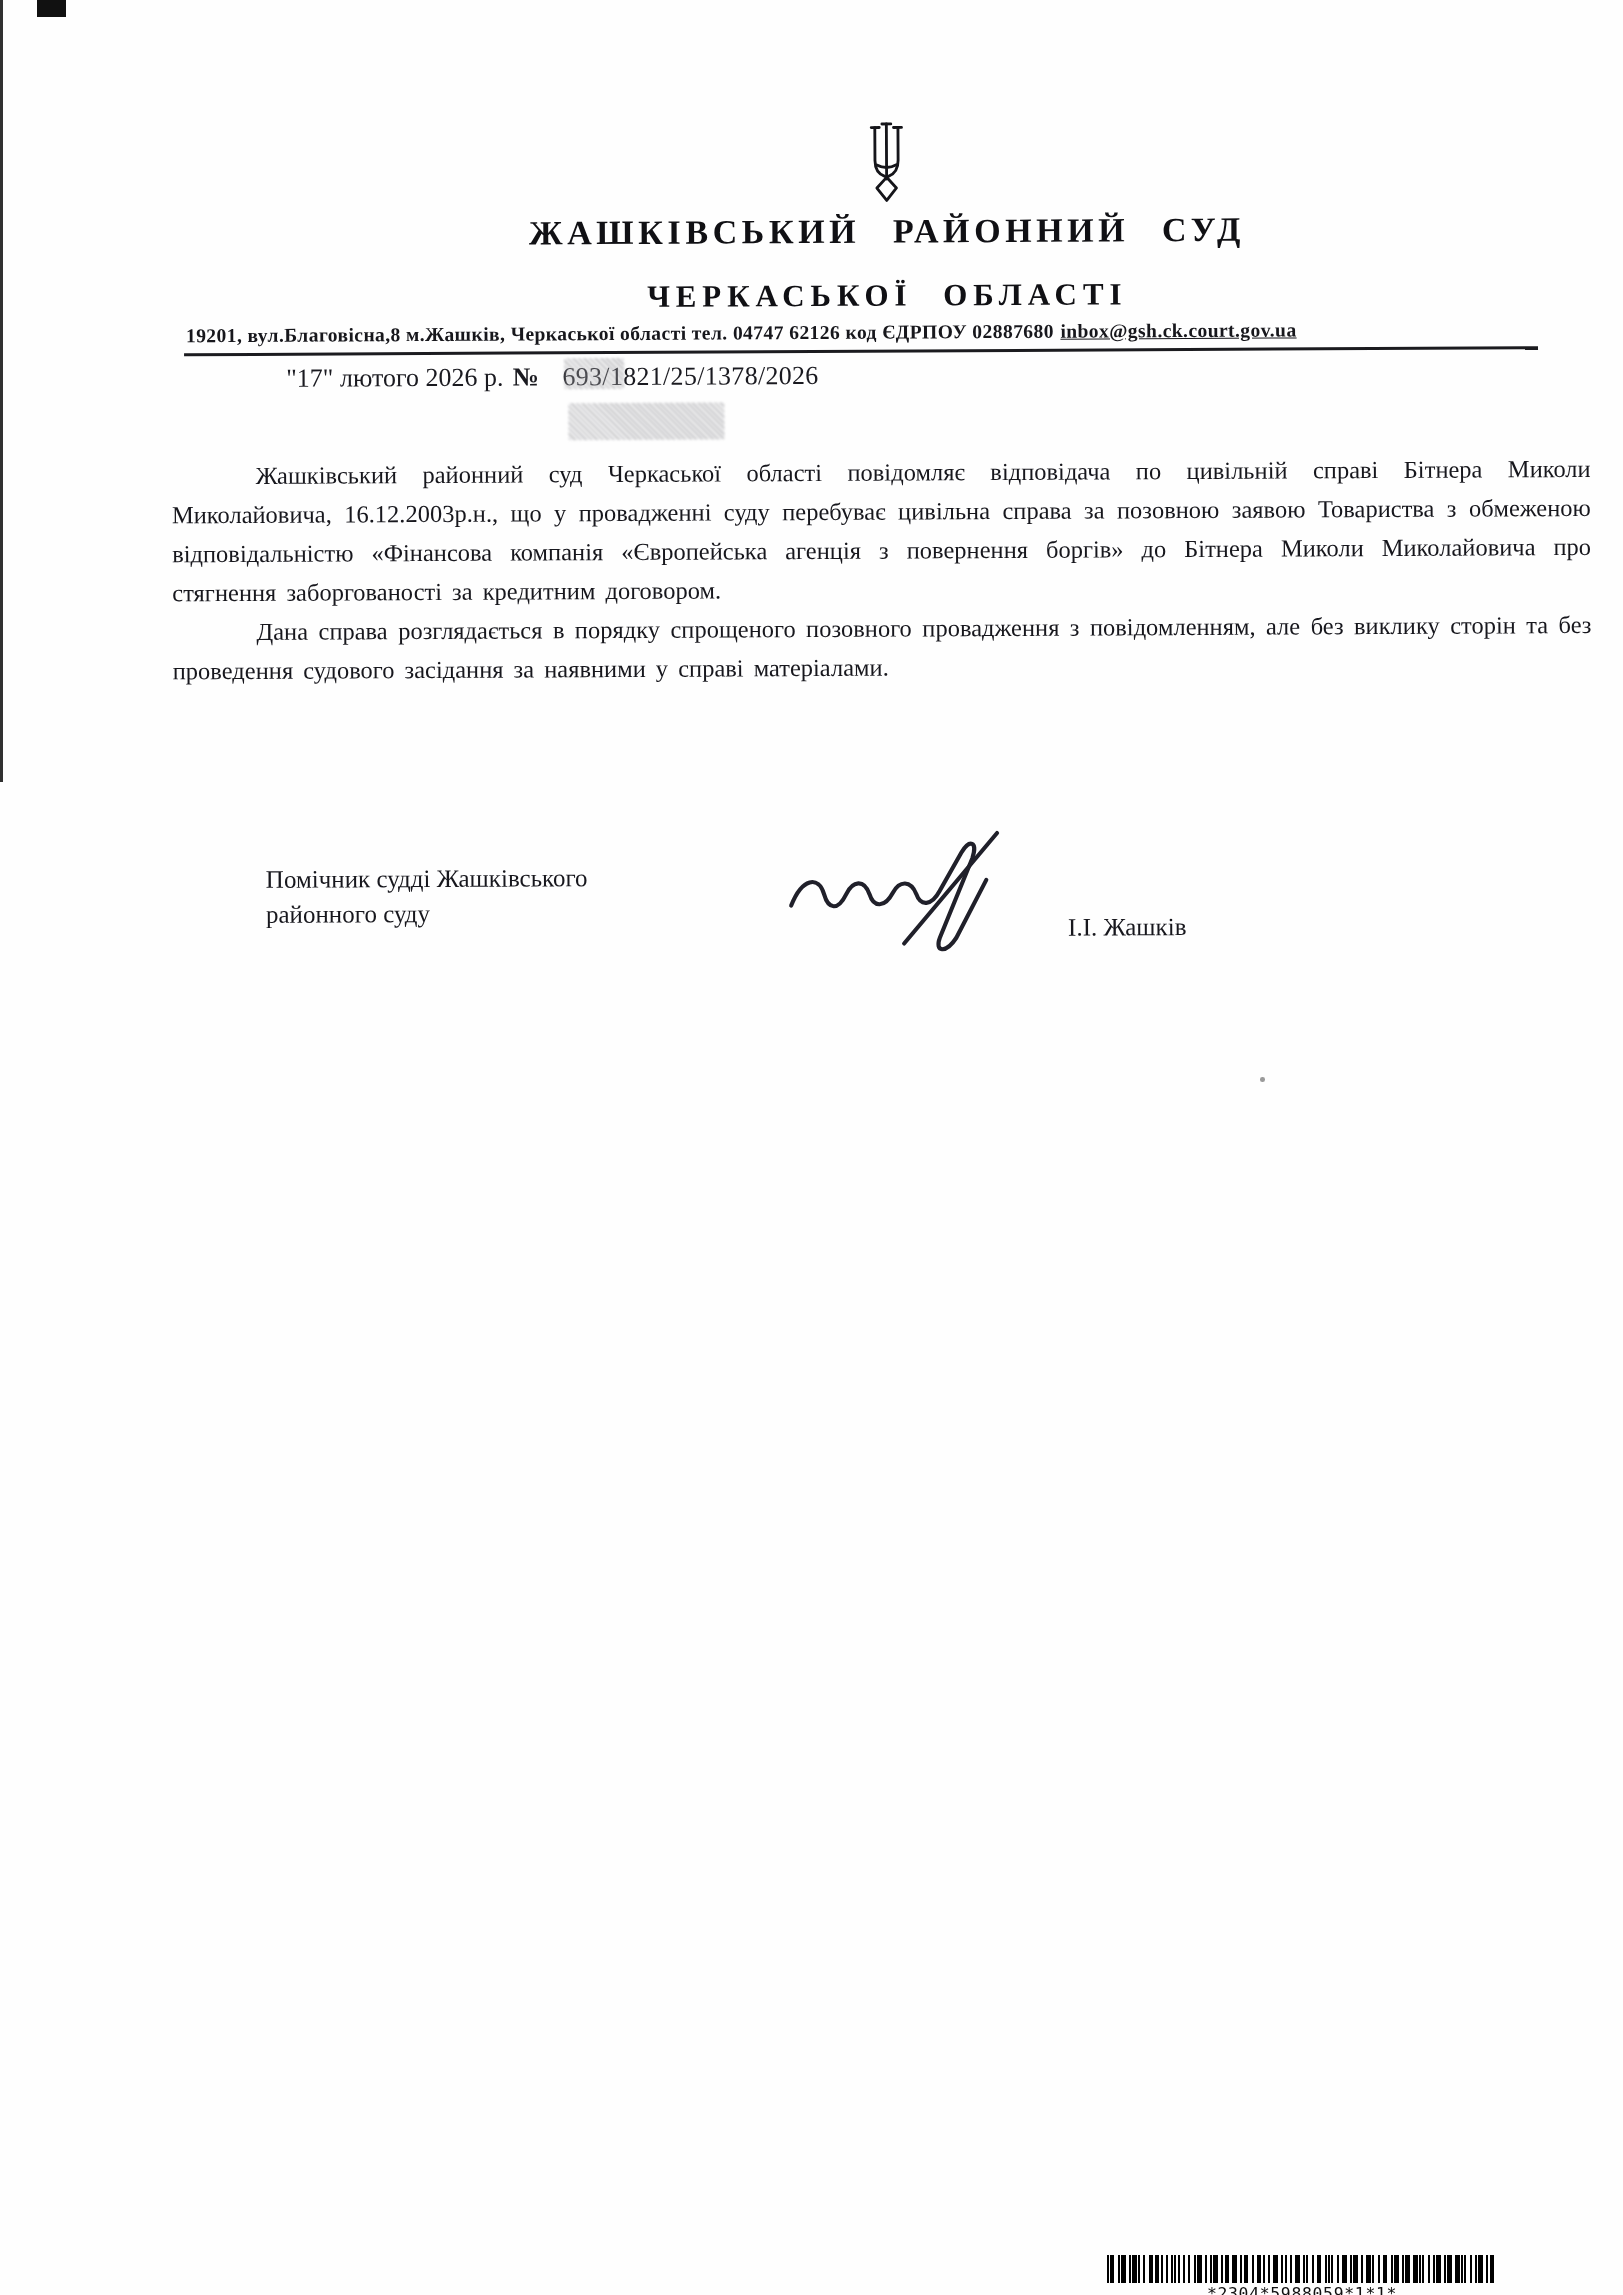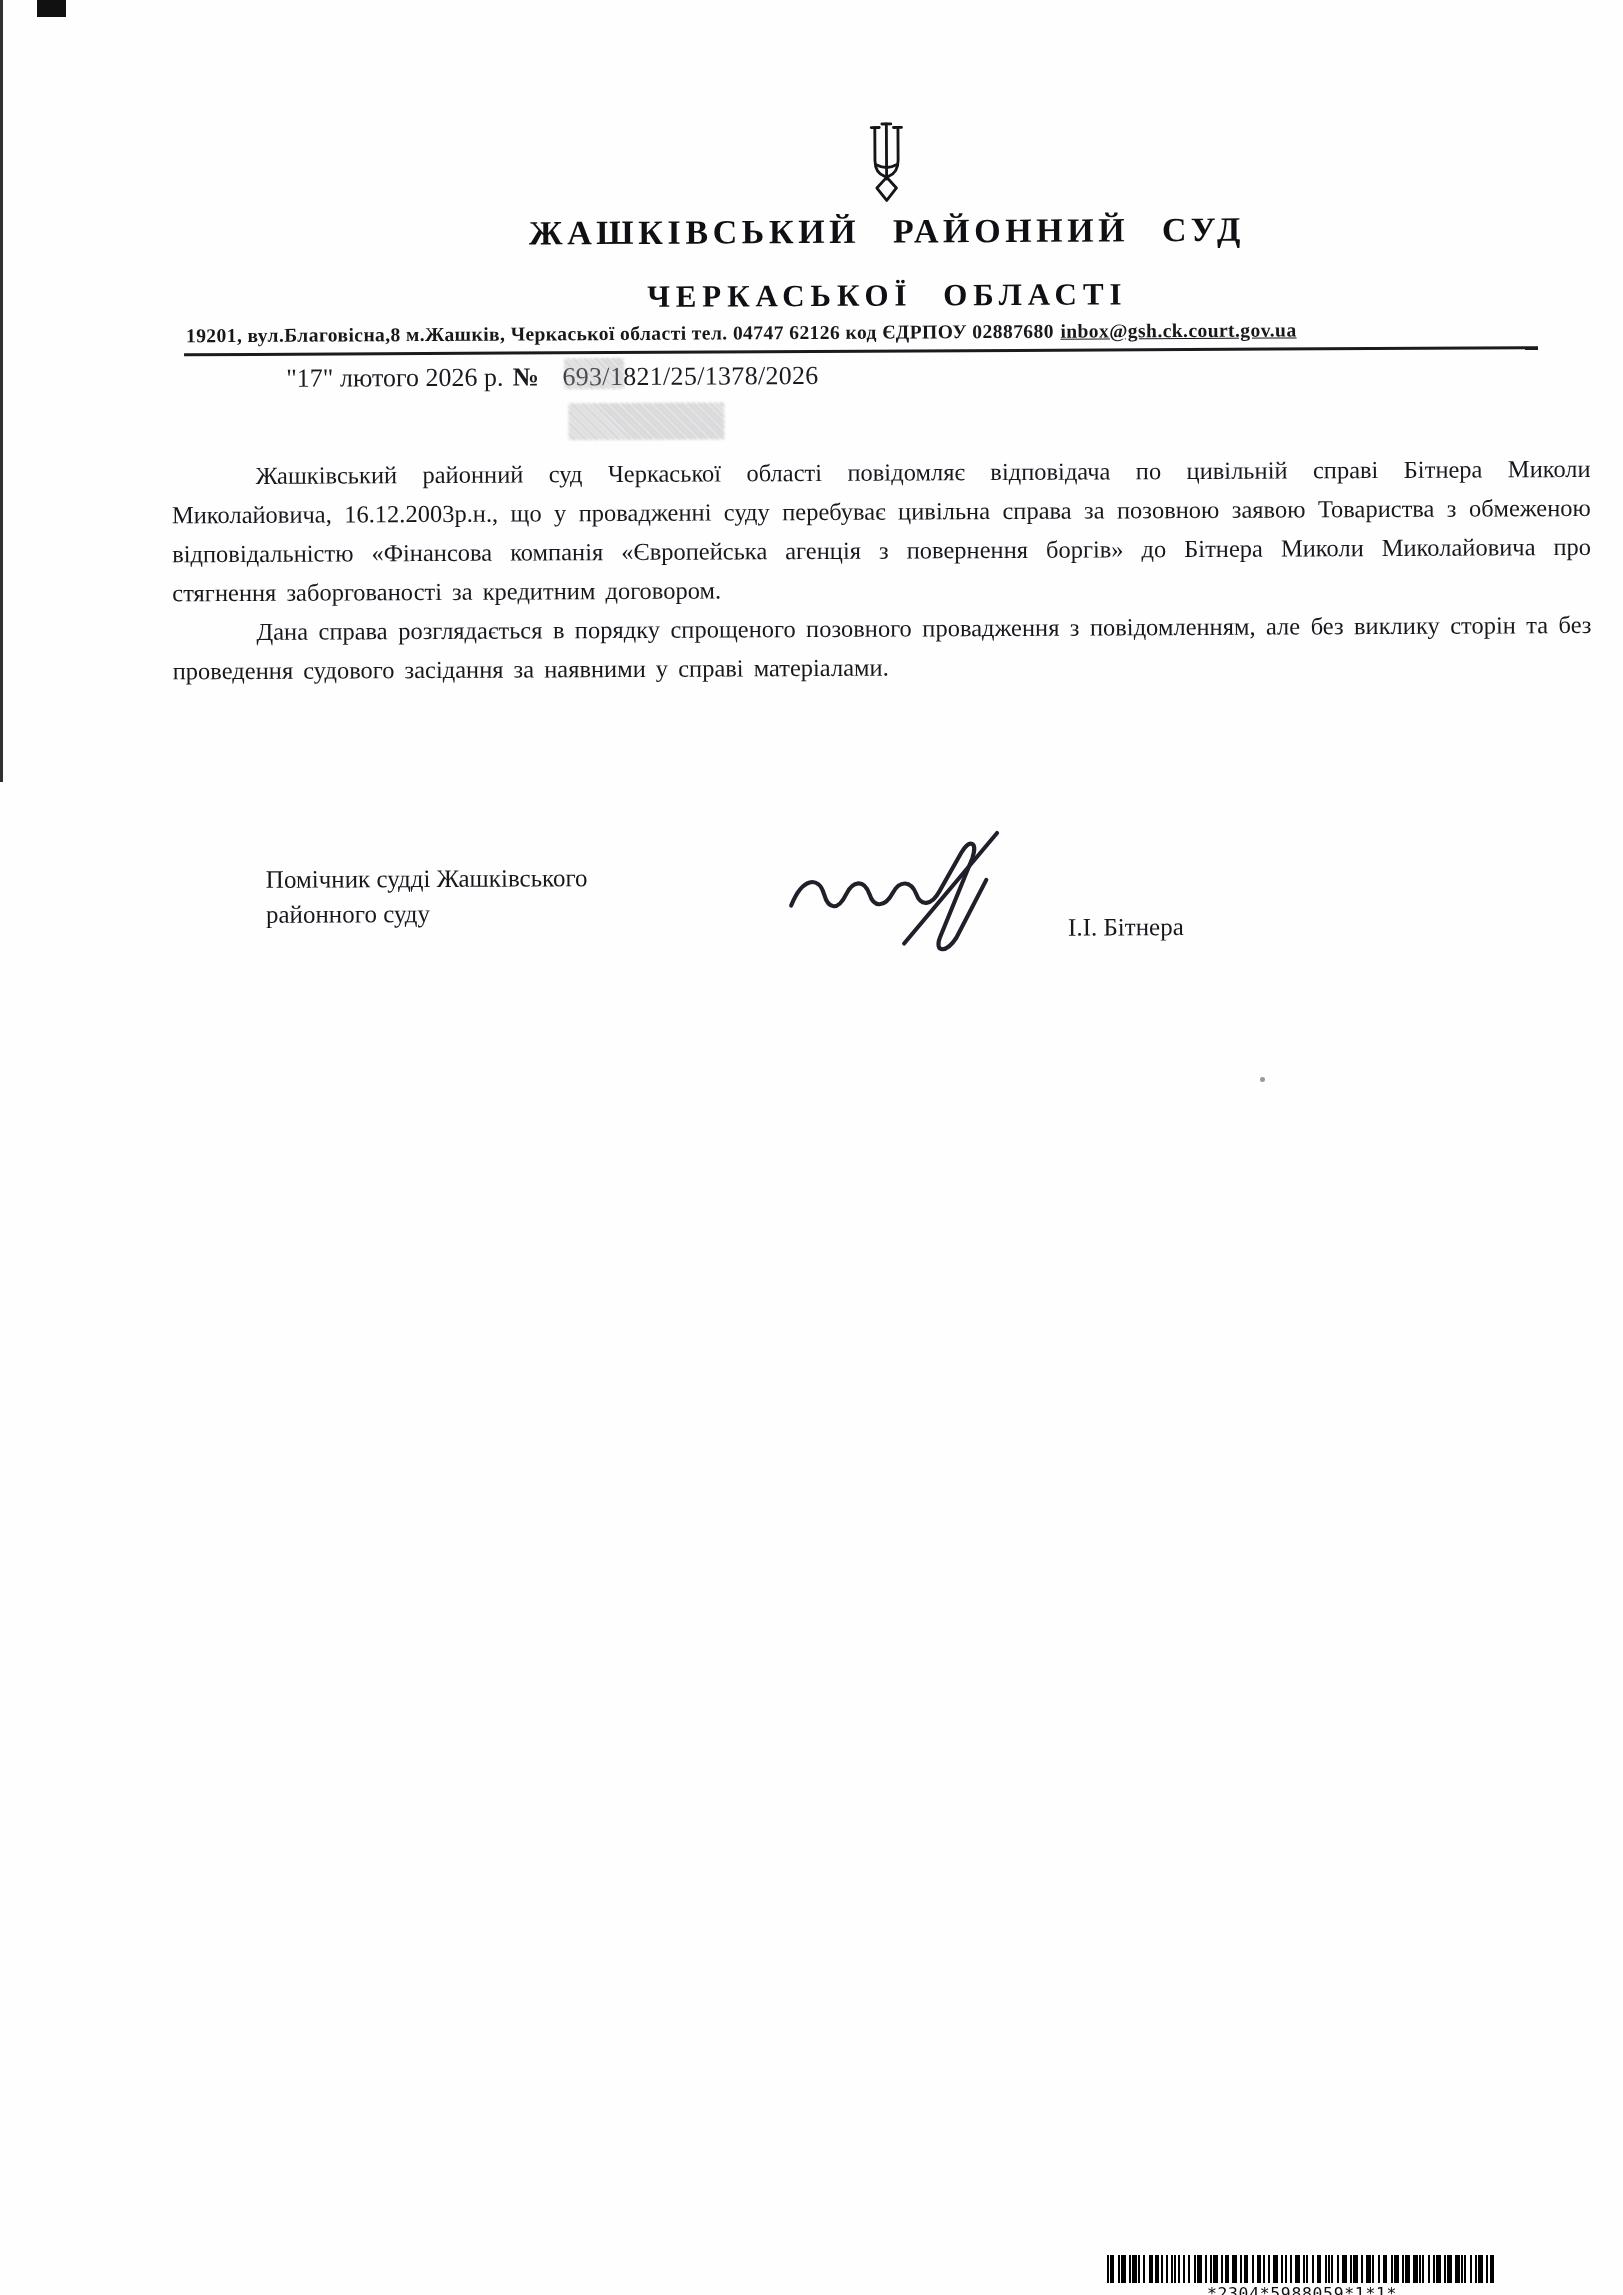--- a/index.html
+++ b/index.html
@@ -107,21 +107,21 @@
     <div class="sig-title">
       <div>Помічник судді Жашківського</div>
       <div>районного суду</div>
     </div>
     <div class="sig-scribble">
       <svg viewBox="0 0 200 100" fill="none" stroke="#20202a" stroke-width="3" stroke-linecap="round" stroke-linejoin="round">
         <path d="M14,62 C22,42 34,40 38,54 C41,65 48,66 54,54 C59,44 67,43 71,54 C74,64 82,64 88,53 C93,44 101,44 105,54 C108,63 116,63 122,52 L138,24 C144,14 150,16 146,28 L122,86 C118,96 126,98 134,86 L156,44"></path>
         <path d="M96,90 L164,10"></path>
       </svg>
     </div>
-    <div class="sig-name">І.І. Бітнера</div>
+    <div class="sig-name">І.І. Жашків</div>
 
   </div>
 
   <div class="barcode-wrap">
     <div class="barcode"><span style="width:2px;margin-right:1.3px"></span><span style="width:4.6px;margin-right:3.3px"></span><span style="width:2px;margin-right:1.3px"></span><span style="width:4.6px;margin-right:3.3px"></span><span style="width:2px;margin-right:1.3px"></span><span style="width:4.6px;margin-right:1.3px"></span><span style="width:2px;margin-right:3.3px"></span><span style="width:2px;margin-right:3.3px"></span><span style="width:4.6px;margin-right:1.3px"></span><span style="width:4.6px;margin-right:1.3px"></span><span style="width:2px;margin-right:3.3px"></span><span style="width:2px;margin-right:3.3px"></span><span style="width:2px;margin-right:1.3px"></span><span style="width:2px;margin-right:1.3px"></span><span style="width:2px;margin-right:3.3px"></span><span style="width:2px;margin-right:3.3px"></span><span style="width:2px;margin-right:3.3px"></span><span style="width:2px;margin-right:1.3px"></span><span style="width:4.6px;margin-right:3.3px"></span><span style="width:2px;margin-right:3.3px"></span><span style="width:2px;margin-right:1.3px"></span><span style="width:4.6px;margin-right:3.3px"></span><span style="width:2px;margin-right:1.3px"></span><span style="width:4.6px;margin-right:3.3px"></span><span style="width:4.6px;margin-right:3.3px"></span><span style="width:2px;margin-right:1.3px"></span><span style="width:4.6px;margin-right:3.3px"></span><span style="width:2px;margin-right:3.3px"></span><span style="width:4.6px;margin-right:1.3px"></span><span style="width:2px;margin-right:3.3px"></span><span style="width:2px;margin-right:3.3px"></span><span style="width:4.6px;margin-right:3.3px"></span><span style="width:2px;margin-right:1.3px"></span><span style="width:2px;margin-right:3.3px"></span><span style="width:2px;margin-right:3.3px"></span><span style="width:4.6px;margin-right:3.3px"></span><span style="width:2px;margin-right:1.3px"></span><span style="width:2px;margin-right:3.3px"></span><span style="width:2px;margin-right:3.3px"></span><span style="width:4.6px;margin-right:3.3px"></span><span style="width:2px;margin-right:1.3px"></span><span style="width:2px;margin-right:1.3px"></span><span style="width:2px;margin-right:3.3px"></span><span style="width:2px;margin-right:3.3px"></span><span style="width:4.6px;margin-right:3.3px"></span><span style="width:2px;margin-right:1.3px"></span><span style="width:4.6px;margin-right:3.3px"></span><span style="width:2px;margin-right:3.3px"></span><span style="width:4.6px;margin-right:1.3px"></span><span style="width:2px;margin-right:3.3px"></span><span style="width:2px;margin-right:3.3px"></span><span style="width:4.6px;margin-right:3.3px"></span><span style="width:2px;margin-right:1.3px"></span><span style="width:4.6px;margin-right:3.3px"></span><span style="width:2px;margin-right:1.3px"></span><span style="width:4.6px;margin-right:3.3px"></span><span style="width:4.6px;margin-right:1.3px"></span><span style="width:2px;margin-right:1.3px"></span><span style="width:2px;margin-right:3.3px"></span><span style="width:2px;margin-right:3.3px"></span><span style="width:2px;margin-right:1.3px"></span><span style="width:4.6px;margin-right:3.3px"></span><span style="width:2px;margin-right:1.3px"></span><span style="width:4.6px;margin-right:3.3px"></span><span style="width:4.6px;margin-right:1.3px"></span><span style="width:2px;margin-right:1.3px"></span><span style="width:2px;margin-right:3.3px"></span><span style="width:2px;margin-right:3.3px"></span><span style="width:2px;margin-right:1.3px"></span><span style="width:4.6px;margin-right:3.3px"></span><span style="width:2px;margin-right:1.3px"></span><span style="width:4.6px;margin-right:3.3px"></span></div>
     <div class="barcode-text">*2304*5988059*1*1*</div>
   </div>
 
 </div>
 

